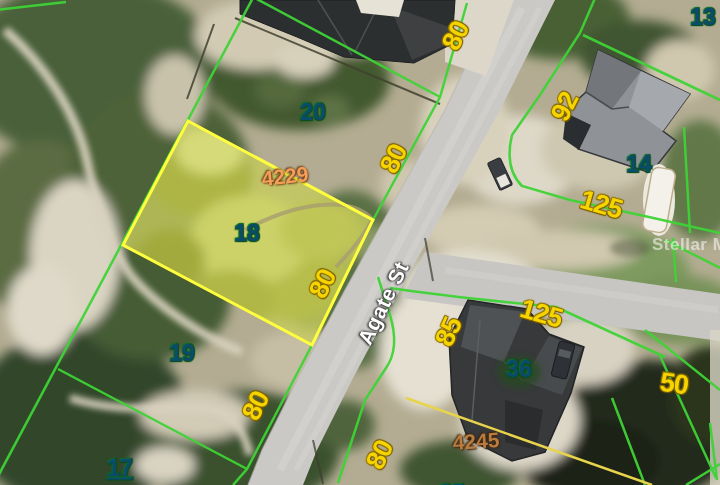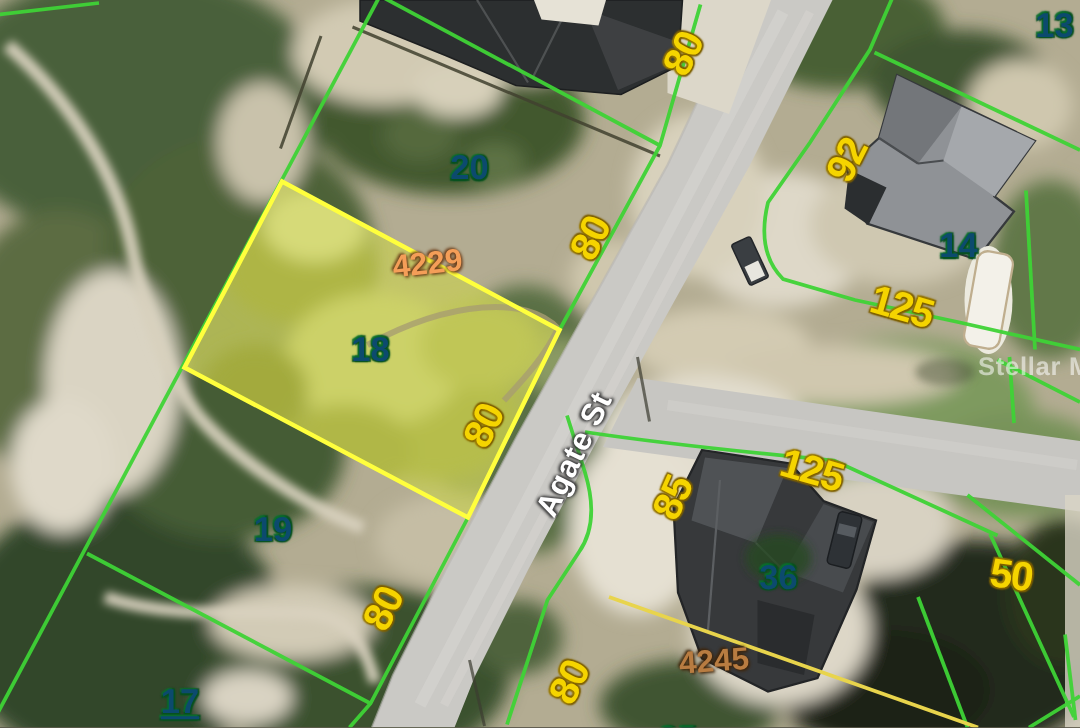--- a/index.html
+++ b/index.html
@@ -207,21 +207,21 @@
 
     <polygon points="188,121 373,220 312,345 123,245" fill="none" stroke="#ffff3d" stroke-width="3"></polygon>
   </svg>
 
   <div id="labels">
       <div class="map-label lbl-lot" style="left: 313px; top: 112px; transform: translate(-50%, -50%) rotate(0deg); text-align: center;">20</div>
       <div class="map-label lbl-lot" style="left: 247px; top: 233px; transform: translate(-50%, -50%) rotate(0deg);">18</div>
       <div class="map-label lbl-lot" style="left: 182px; top: 353px; transform: translate(-50%, -50%) rotate(0deg);">19</div>
       <div class="map-label lbl-lot" style="left: 120px; top: 468px; transform: translate(-50%, -50%) rotate(0deg); text-decoration: underline;">17</div>
       <div class="map-label lbl-lot" style="left: 639px; top: 164px; transform: translate(-50%, -50%) rotate(0deg);">14</div>
-      <div class="map-label lbl-lot" style="left: 519px; top: 369px; transform: translate(-50%, -50%) rotate(0deg); margin-top: 16px;">36</div>
+      <div class="map-label lbl-lot" style="left: 519px; top: 369px; transform: translate(-50%, -50%) rotate(0deg);">36</div>
       <div class="map-label lbl-lot" style="left: 703px; top: 17px; transform: translate(-50%, -50%) rotate(0deg);">13</div>
       <div class="map-label lbl-lot" style="left: 452px; top: 493px; transform: translate(-50%, -50%) rotate(0deg);">35</div>
       <div class="map-label lbl-dim" style="left: 456px; top: 36px; transform: translate(-50%, -50%) rotate(-64deg);">80</div>
       <div class="map-label lbl-dim" style="left: 394px; top: 159px; transform: translate(-50%, -50%) rotate(-64deg);">80</div>
       <div class="map-label lbl-dim" style="left: 323px; top: 284px; transform: translate(-50%, -50%) rotate(-64deg);">80</div>
       <div class="map-label lbl-dim" style="left: 256px; top: 406px; transform: translate(-50%, -50%) rotate(-64deg);">80</div>
       <div class="map-label lbl-dim" style="left: 380px; top: 455px; transform: translate(-50%, -50%) rotate(-64deg);">80</div>
       <div class="map-label lbl-dim" style="left: 565px; top: 107px; transform: translate(-50%, -50%) rotate(-63deg);">92</div>
       <div class="map-label lbl-dim" style="left: 601px; top: 205px; transform: translate(-50%, -50%) rotate(16deg);">125</div>
       <div class="map-label lbl-dim" style="left: 541px; top: 314px; transform: translate(-50%, -50%) rotate(16deg);">125</div>

